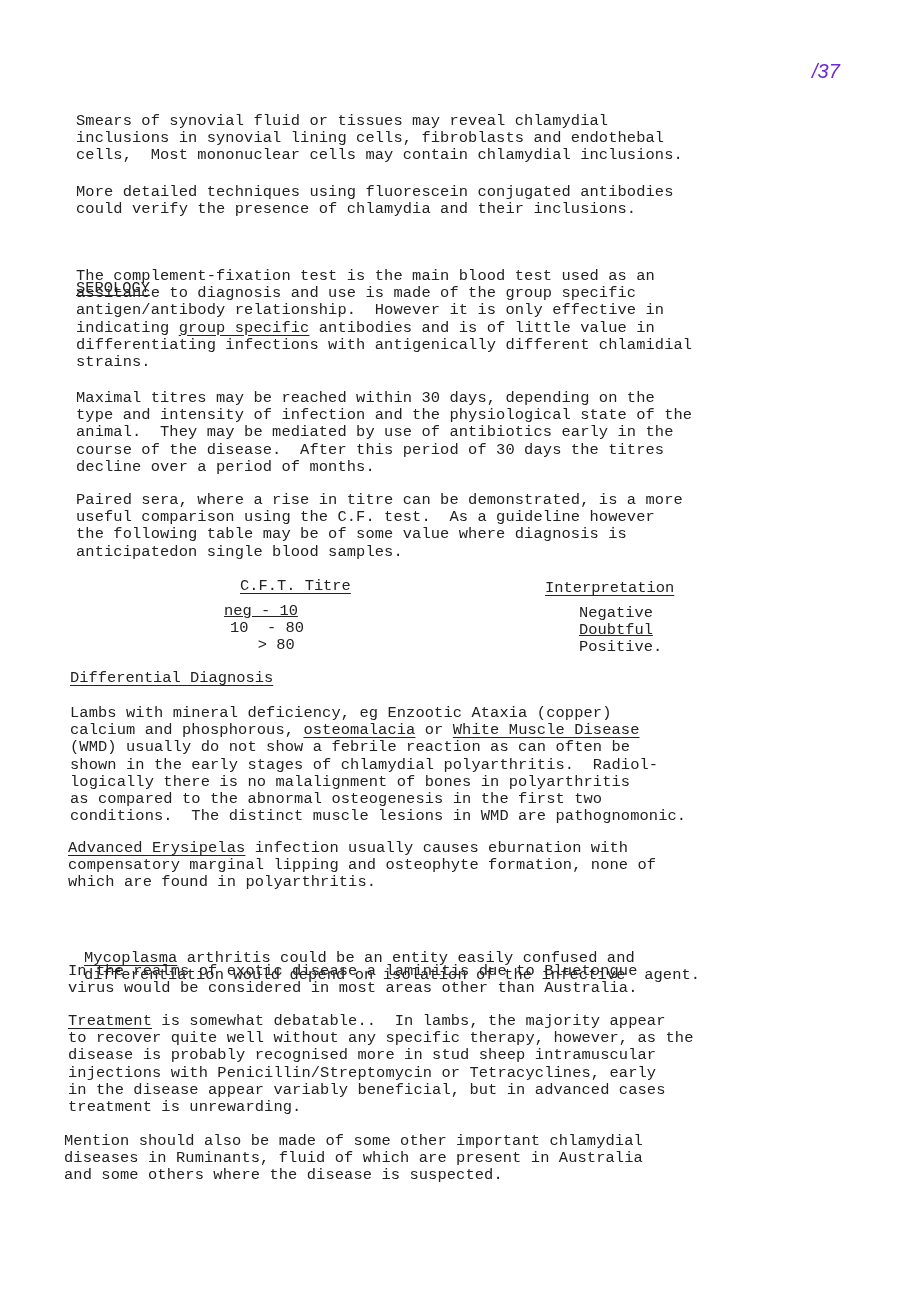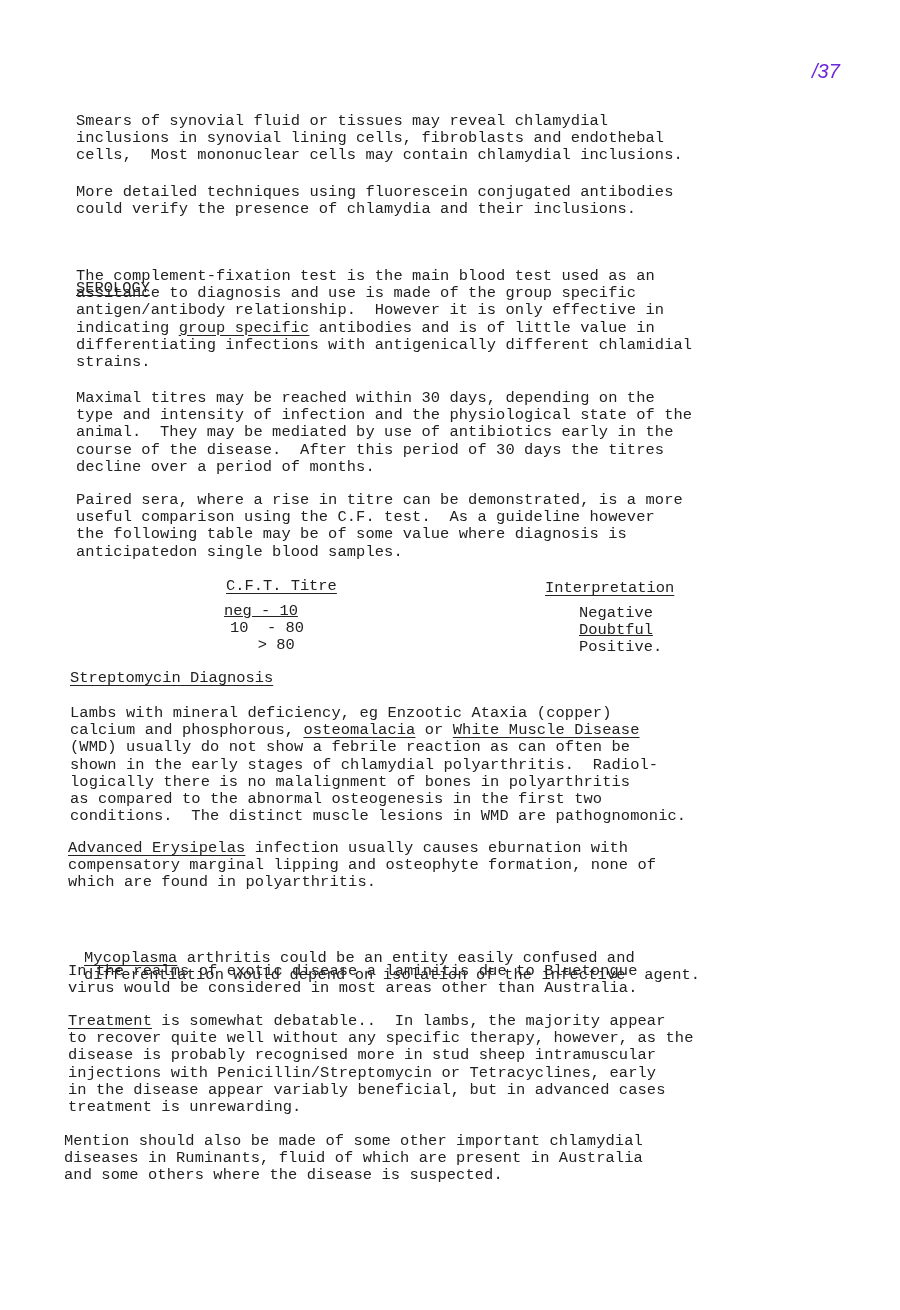--- a/index.html
+++ b/index.html
@@ -40,31 +40,31 @@
 animal.  They may be mediated by use of antibiotics early in the
 course of the disease.  After this period of 30 days the titres
 decline over a period of months.</div>
 
 <div class="para" style="top:492px;">Paired sera, where a rise in titre can be demonstrated, is a more
 useful comparison using the C.F. test.  As a guideline however
 the following table may be of some value where diagnosis is
 anticipatedon single blood samples.</div>
 
 <div>
-  <div class="tbl-head" style="left:226px; top:577px;">C.F.T. Titre</div>
+  <div class="tbl-head" style="left:240px; top:577px;">C.F.T. Titre</div>
   <div class="tbl-head" style="left:545px; top:579px;">Interpretation</div>
   <div class="tbl-cell" style="left:224px; top:603px;text-decoration:underline;">neg - 10</div>
   <div class="tbl-cell" style="left:230px; top:620px;">10  - 80</div>
   <div class="tbl-cell" style="left:230px; top:637px;">   &gt; 80</div>
   <div class="tbl-cell" style="left:579px; top:605px;">Negative</div>
   <div class="tbl-cell" style="left:579px; top:622px;text-decoration:underline;">Doubtful</div>
   <div class="tbl-cell" style="left:579px; top:639px;">Positive.</div>
 </div>
 
-<div class="heading" style="left:70px; top:669px;">Streptomycin Diagnosis</div>
+<div class="heading" style="left:70px; top:669px;">Differential Diagnosis</div>
 
 <div class="para" style="left:70px; top:705px;"><span>Lambs with mineral deficiency, eg Enzootic Ataxia (copper)
 calcium and phosphorous, </span><span class="u">osteomalacia</span><span> or </span><span class="u">White Muscle Disease</span><span>
 (WMD) usually do not show a febrile reaction as can often be
 shown in the early stages of chlamydial polyarthritis.  Radiol-
 logically there is no malalignment of bones in polyarthritis
 as compared to the abnormal osteogenesis in the first two
 conditions.  The distinct muscle lesions in WMD are pathognomonic.</span></div>
 
 <div class="para" style="left:68px; top:840px;"><span class="u">Advanced Erysipelas</span><span> infection usually causes eburnation with

